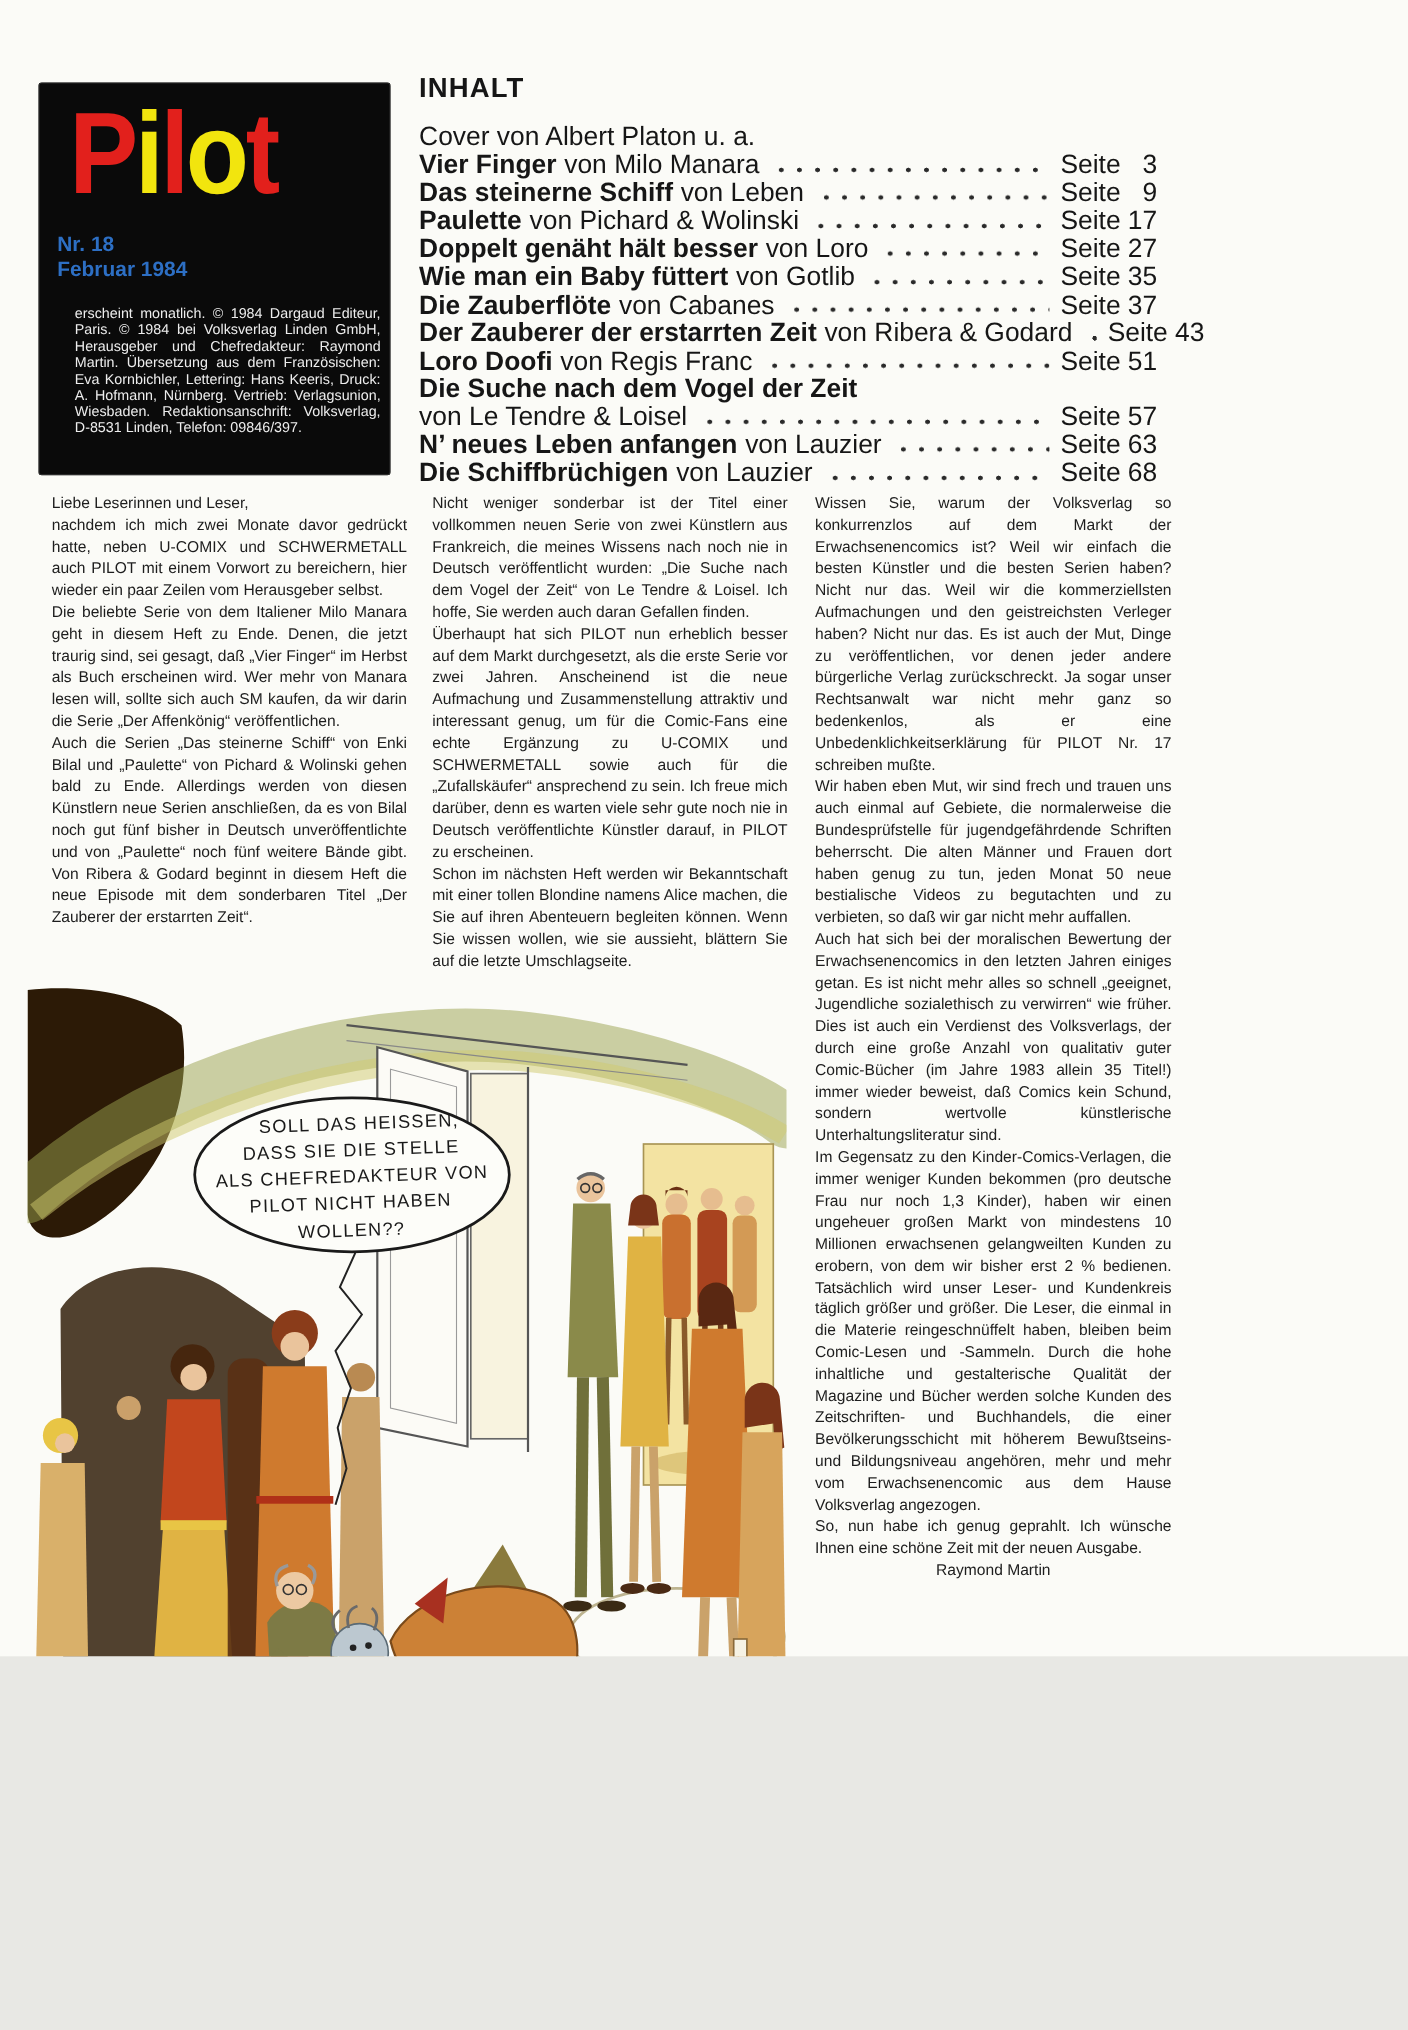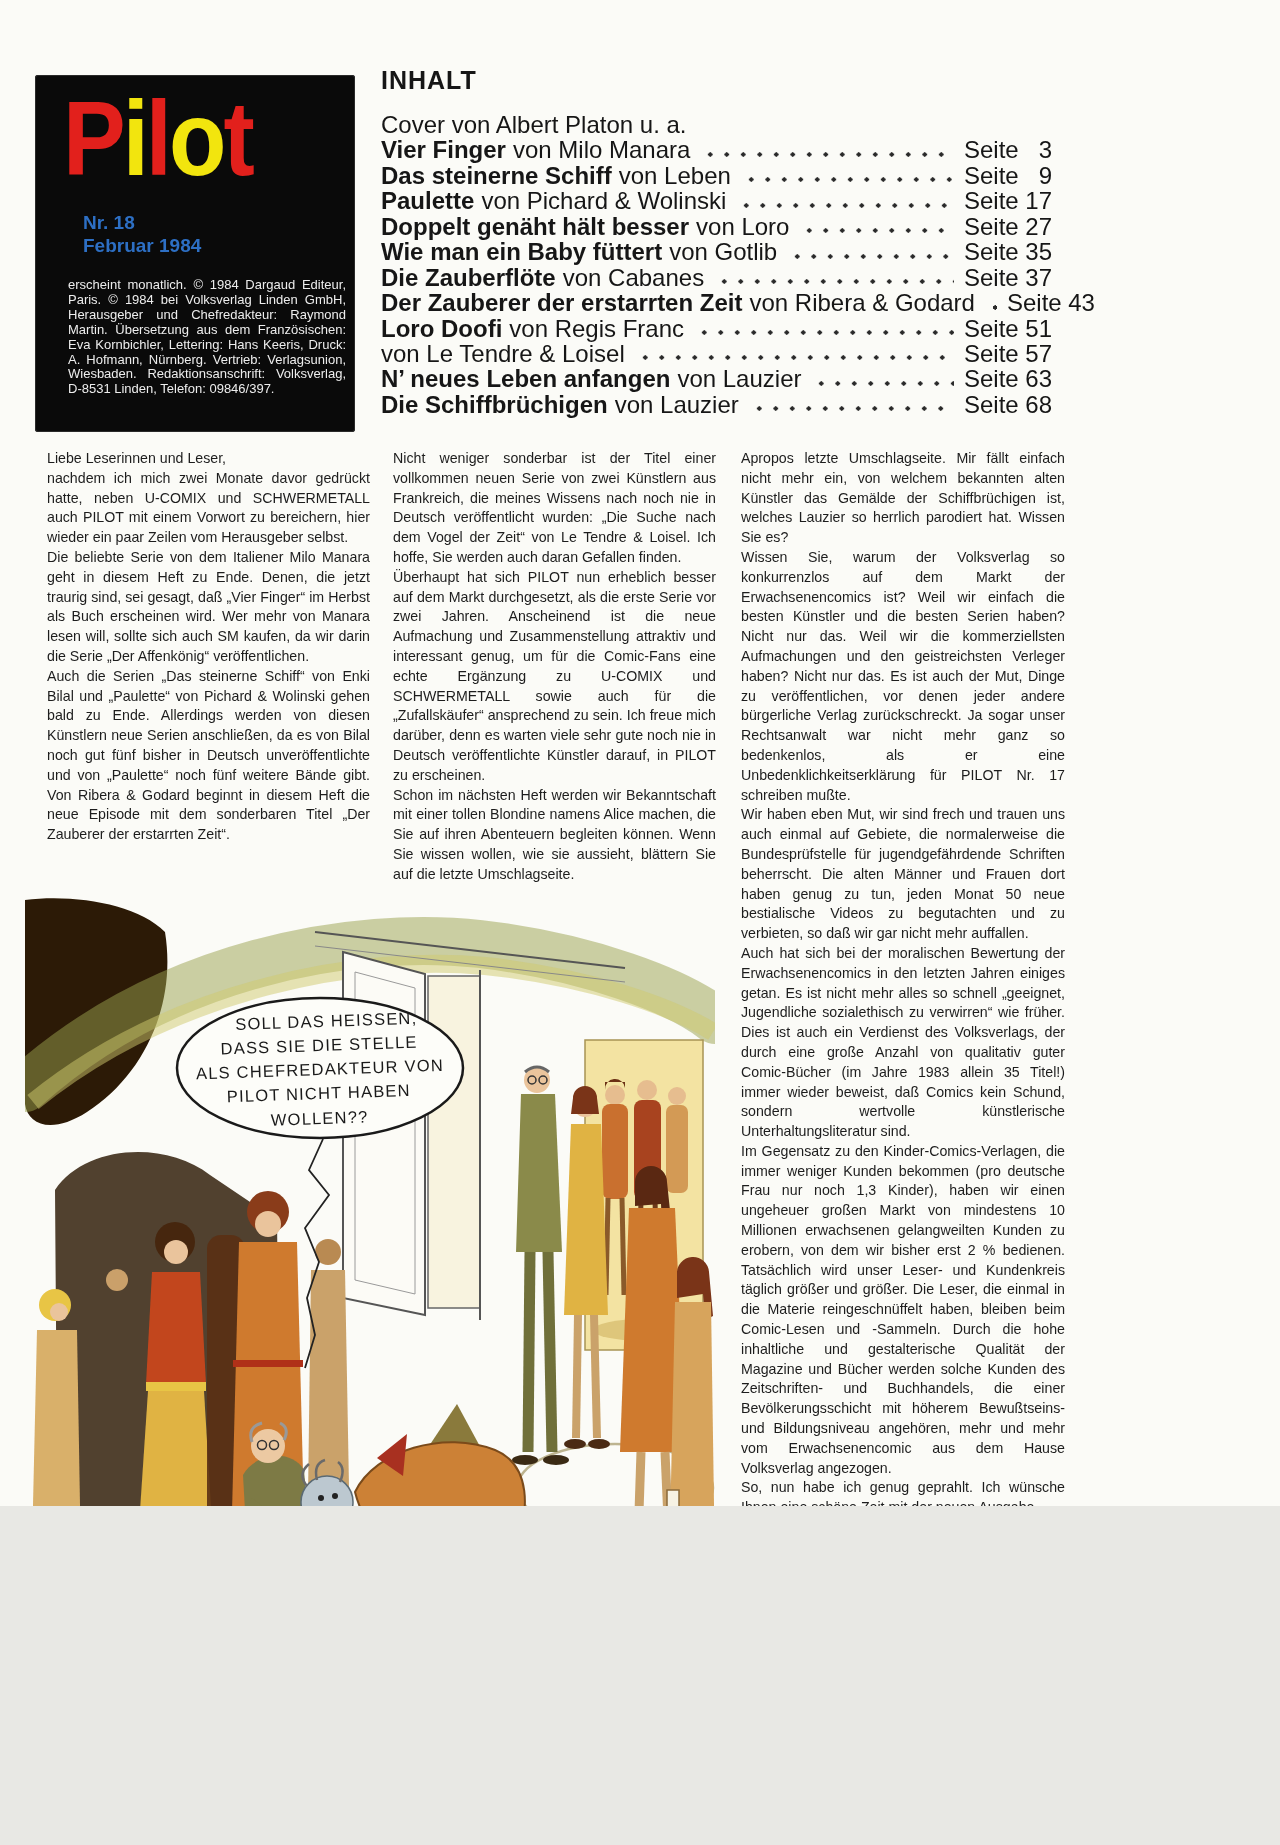--- a/index.html
+++ b/index.html
@@ -13,21 +13,21 @@
     position:absolute; left:35px; top:75px; width:320px; height:357px;
     background:#0a0a0a; border-radius:3px; box-shadow:0 0 0 1px #2a2a2a inset;
   }
   .logo{
     margin:12px 0 0 28px; font-size:94px; font-weight:bold; line-height:1;
     letter-spacing:-3px; transform:scaleY(1.12); transform-origin:top left;
     white-space:nowrap;
   }
   .lg-red{color:#e2201c;}
   .lg-yellow{color:#f2e50e;}
-  .issue-block{margin:30px 0 0 48px; color:#2d6fc4; font-weight:bold;
+  .issue-block{margin:30px 0 0 17px; color:#2d6fc4; font-weight:bold;
     font-size:19px; line-height:23px;}
   .imprint{
     margin:21px 9px 0 33px; color:#ededed; font-size:13px; line-height:14.9px;
     text-align:justify;
   }
   
   .inhalt{
     position:absolute; left:381px; top:66px; margin:0;
     font-size:25px; font-weight:bold; letter-spacing:1px; color:#161616;
   }
@@ -150,20 +150,23 @@
     <div class="toc-row">
       <span class="tt">Loro Doofi</span>
       <span class="tr">von Regis Franc</span>
       <span class="leader"></span>
       <span class="page-cell">
           <span>Seite</span>
           <span>51</span>
         </span>
     </div>
     <div class="toc-row">
+      <span class="tt">Die Suche nach dem Vogel der Zeit</span>
+    </div>
+    <div class="toc-row">
       <span class="tr">von Le Tendre &amp; Loisel</span>
       <span class="leader"></span>
       <span class="page-cell">
           <span>Seite</span>
           <span>57</span>
         </span>
     </div>
     <div class="toc-row">
       <span class="tt">N’ neues Leben anfangen</span>
       <span class="tr">von Lauzier</span>
@@ -189,21 +192,20 @@
     <p>nachdem ich mich zwei Monate davor gedrückt hatte, neben U-COMIX und SCHWERMETALL auch PILOT mit einem Vorwort zu bereichern, hier wieder ein paar Zeilen vom Herausgeber selbst.</p>
     <p>Die beliebte Serie von dem Italiener Milo Manara geht in diesem Heft zu Ende. Denen, die jetzt traurig sind, sei gesagt, daß „Vier Finger“ im Herbst als Buch erscheinen wird. Wer mehr von Manara lesen will, sollte sich auch SM kaufen, da wir darin die Serie „Der Affenkönig“ veröffentlichen.</p>
     <p>Auch die Serien „Das steinerne Schiff“ von Enki Bilal und „Paulette“ von Pichard &amp; Wolinski gehen bald zu Ende. Allerdings werden von diesen Künstlern neue Serien anschließen, da es von Bilal noch gut fünf bisher in Deutsch unveröffentlichte und von „Paulette“ noch fünf weitere Bände gibt. Von Ribera &amp; Godard beginnt in diesem Heft die neue Episode mit dem sonderbaren Titel „Der Zauberer der erstarrten Zeit“.</p>
   </div>
   <div class="col col2">
     <p>Nicht weniger sonderbar ist der Titel einer vollkommen neuen Serie von zwei Künstlern aus Frankreich, die meines Wissens nach noch nie in Deutsch veröffentlicht wurden: „Die Suche nach dem Vogel der Zeit“ von Le Tendre &amp; Loisel. Ich hoffe, Sie werden auch daran Gefallen finden.</p>
     <p>Überhaupt hat sich PILOT nun erheblich besser auf dem Markt durchgesetzt, als die erste Serie vor zwei Jahren. Anscheinend ist die neue Aufmachung und Zusammenstellung attraktiv und interessant genug, um für die Comic-Fans eine echte Ergänzung zu U-COMIX und SCHWERMETALL sowie auch für die „Zufallskäufer“ ansprechend zu sein. Ich freue mich darüber, denn es warten viele sehr gute noch nie in Deutsch veröffentlichte Künstler darauf, in PILOT zu erscheinen.</p>
     <p>Schon im nächsten Heft werden wir Bekanntschaft mit einer tollen Blondine namens Alice machen, die Sie auf ihren Abenteuern begleiten können. Wenn Sie wissen wollen, wie sie aussieht, blättern Sie auf die letzte Umschlagseite.</p>
   </div>
   <div class="col col3">
-    <p>Apropos letzte Umschlagseite. Mir fällt einfach nicht mehr ein, von welchem bekannten alten Künstler das Gemälde der Schiffbrüchigen ist, welches Lauzier so herrlich parodiert hat. Wissen Sie es?</p>
     <p>Wissen Sie, warum der Volksverlag so konkurrenzlos auf dem Markt der Erwachsenencomics ist? Weil wir einfach die besten Künstler und die besten Serien haben? Nicht nur das. Weil wir die kommerziellsten Aufmachungen und den geistreichsten Verleger haben? Nicht nur das. Es ist auch der Mut, Dinge zu veröffentlichen, vor denen jeder andere bürgerliche Verlag zurückschreckt. Ja sogar unser Rechtsanwalt war nicht mehr ganz so bedenkenlos, als er eine Unbedenklichkeitserklärung für PILOT Nr. 17 schreiben mußte.</p>
     <p>Wir haben eben Mut, wir sind frech und trauen uns auch einmal auf Gebiete, die normalerweise die Bundesprüfstelle für jugendgefährdende Schriften beherrscht. Die alten Männer und Frauen dort haben genug zu tun, jeden Monat 50 neue bestialische Videos zu begutachten und zu verbieten, so daß wir gar nicht mehr auffallen.</p>
     <p>Auch hat sich bei der moralischen Bewertung der Erwachsenencomics in den letzten Jahren einiges getan. Es ist nicht mehr alles so schnell „geeignet, Jugendliche sozialethisch zu verwirren“ wie früher. Dies ist auch ein Verdienst des Volksverlags, der durch eine große Anzahl von qualitativ guter Comic-Bücher (im Jahre 1983 allein 35 Titel!) immer wieder beweist, daß Comics kein Schund, sondern wertvolle künstlerische Unterhaltungsliteratur sind.</p>
     <p>Im Gegensatz zu den Kinder-Comics-Verlagen, die immer weniger Kunden bekommen (pro deutsche Frau nur noch 1,3 Kinder), haben wir einen ungeheuer großen Markt von mindestens 10 Millionen erwachsenen gelangweilten Kunden zu erobern, von dem wir bisher erst 2 % bedienen. Tatsächlich wird unser Leser- und Kundenkreis täglich größer und größer. Die Leser, die einmal in die Materie reingeschnüffelt haben, bleiben beim Comic-Lesen und -Sammeln. Durch die hohe inhaltliche und gestalterische Qualität der Magazine und Bücher werden solche Kunden des Zeitschriften- und Buchhandels, die einer Bevölkerungsschicht mit höherem Bewußtseins- und Bildungsniveau angehören, mehr und mehr vom Erwachsenencomic aus dem Hause Volksverlag angezogen.</p>
     <p>So, nun habe ich genug geprahlt. Ich wünsche Ihnen eine schöne Zeit mit der neuen Ausgabe.</p>
     <p class="signoff">Raymond Martin</p>
   </div>
 
   <svg class="cartoon" width="690" height="920" viewBox="0 0 690 920">
 

